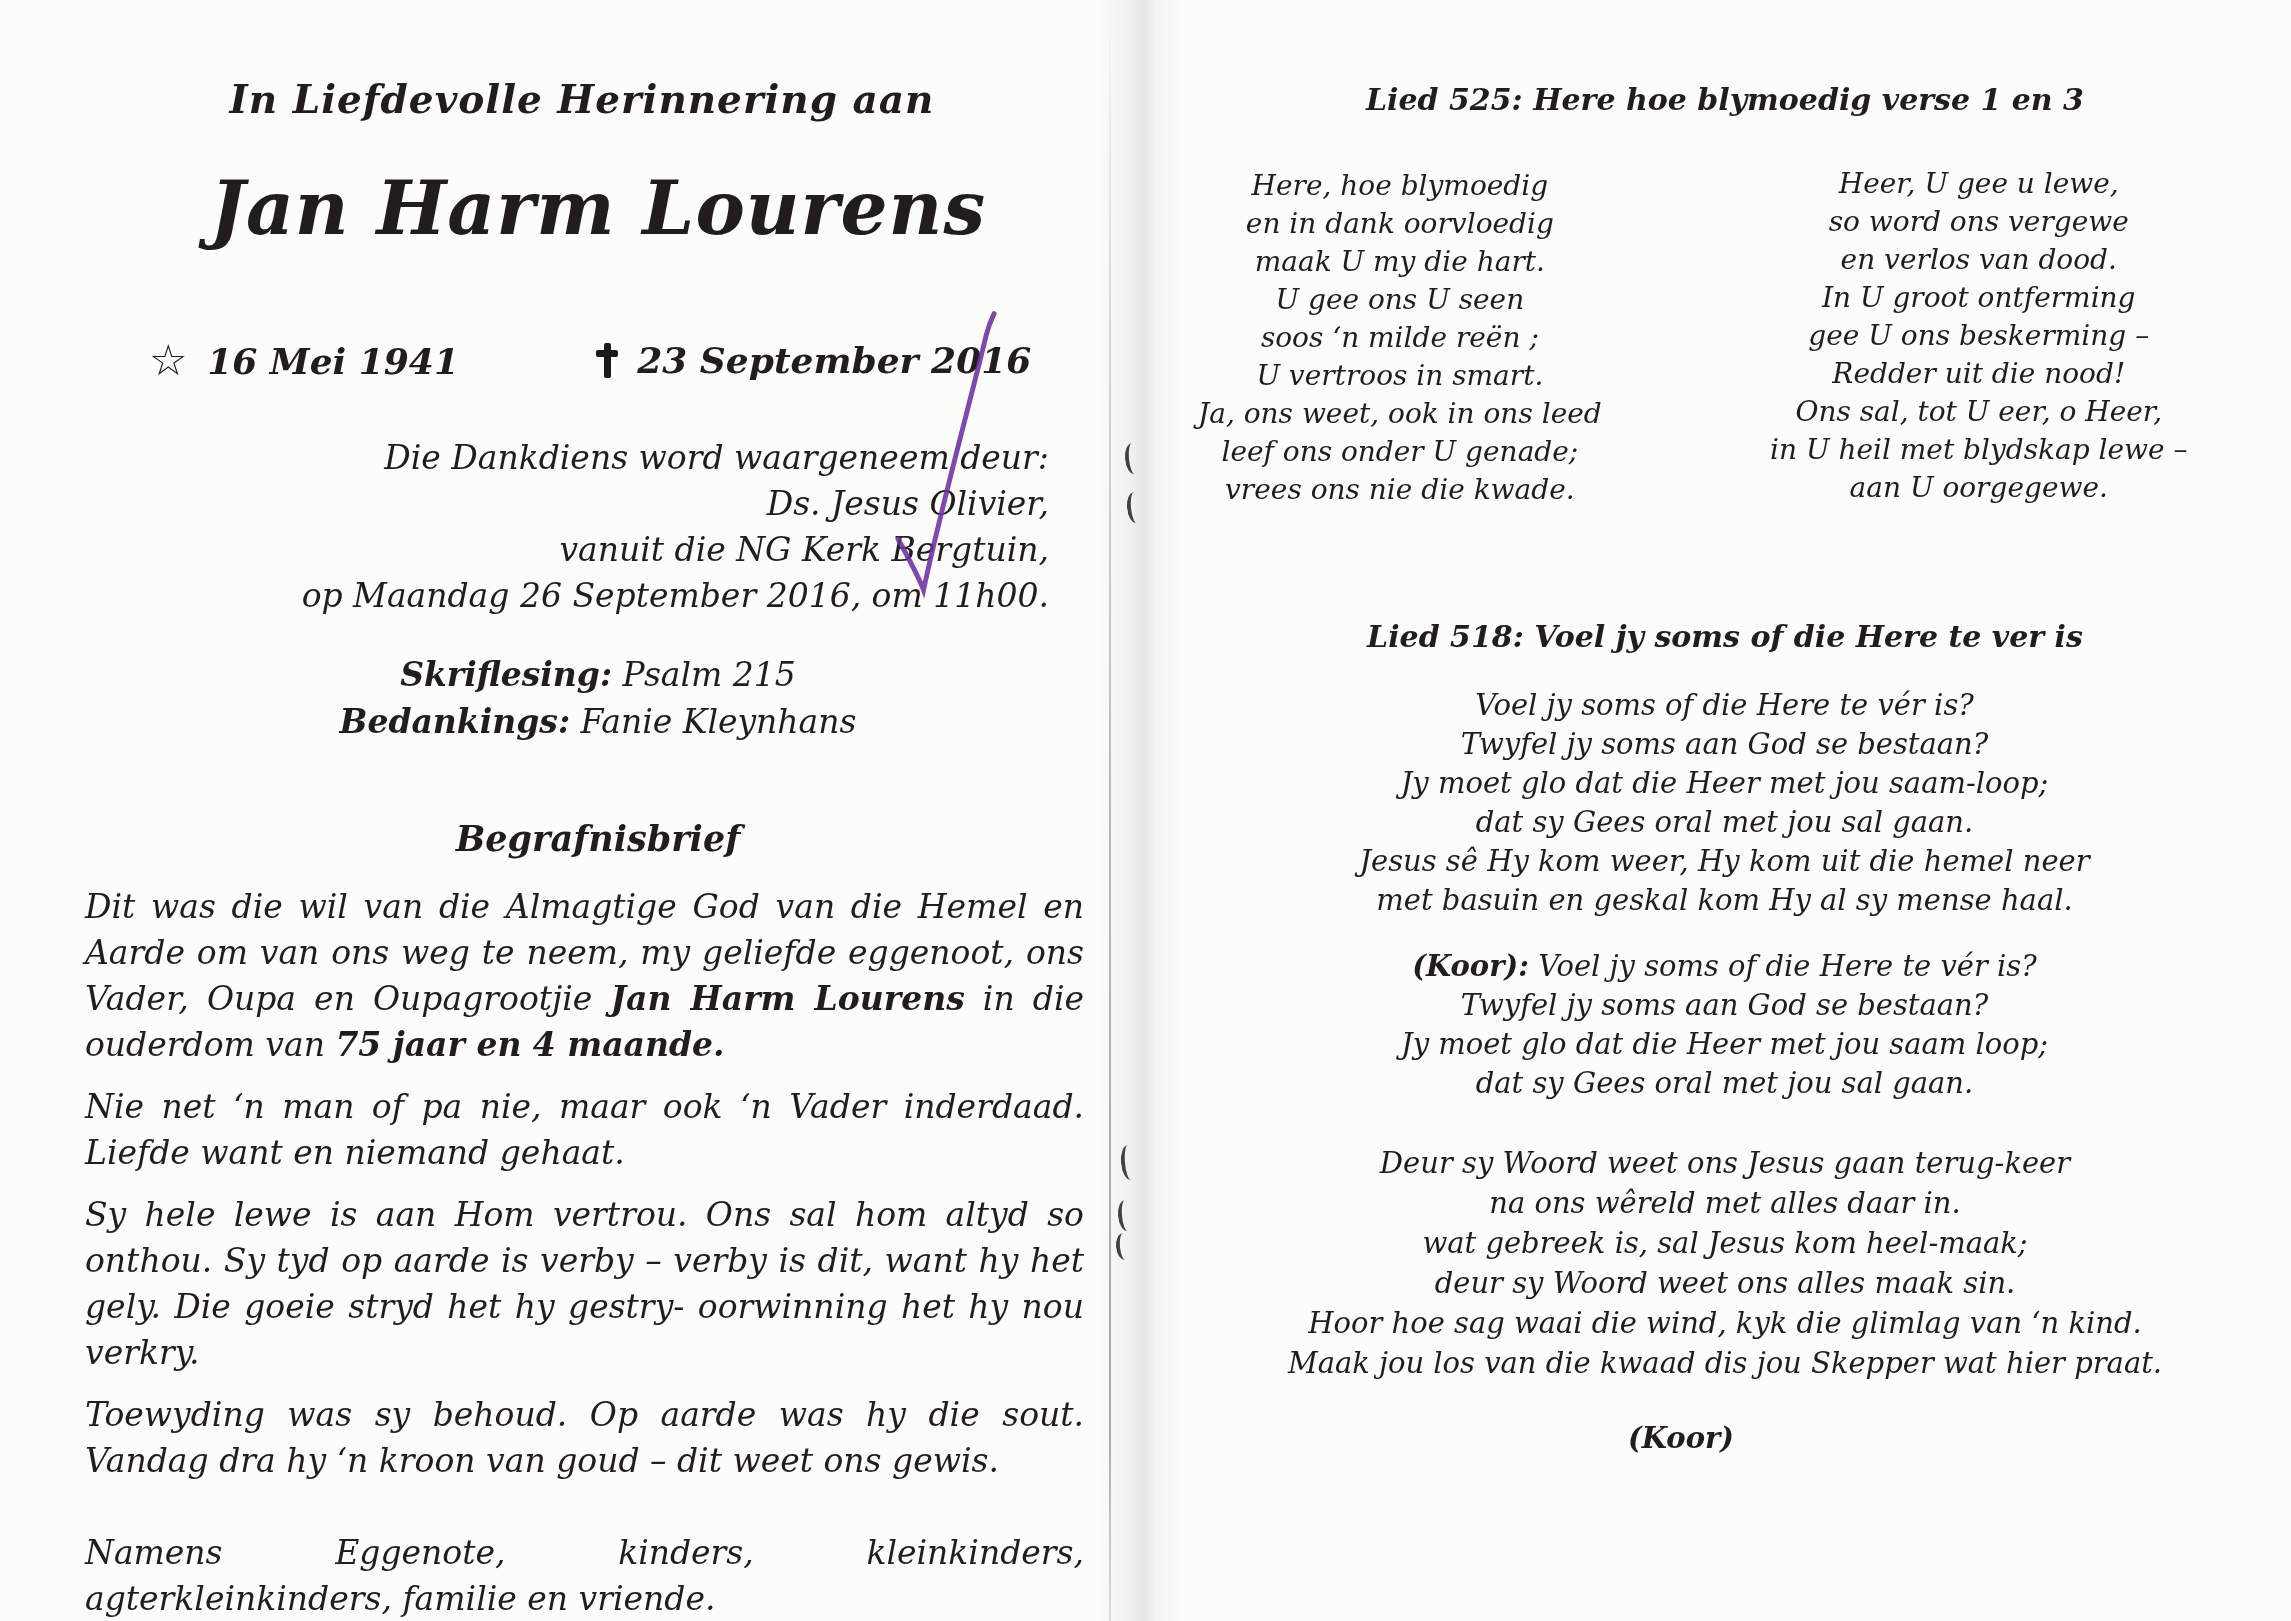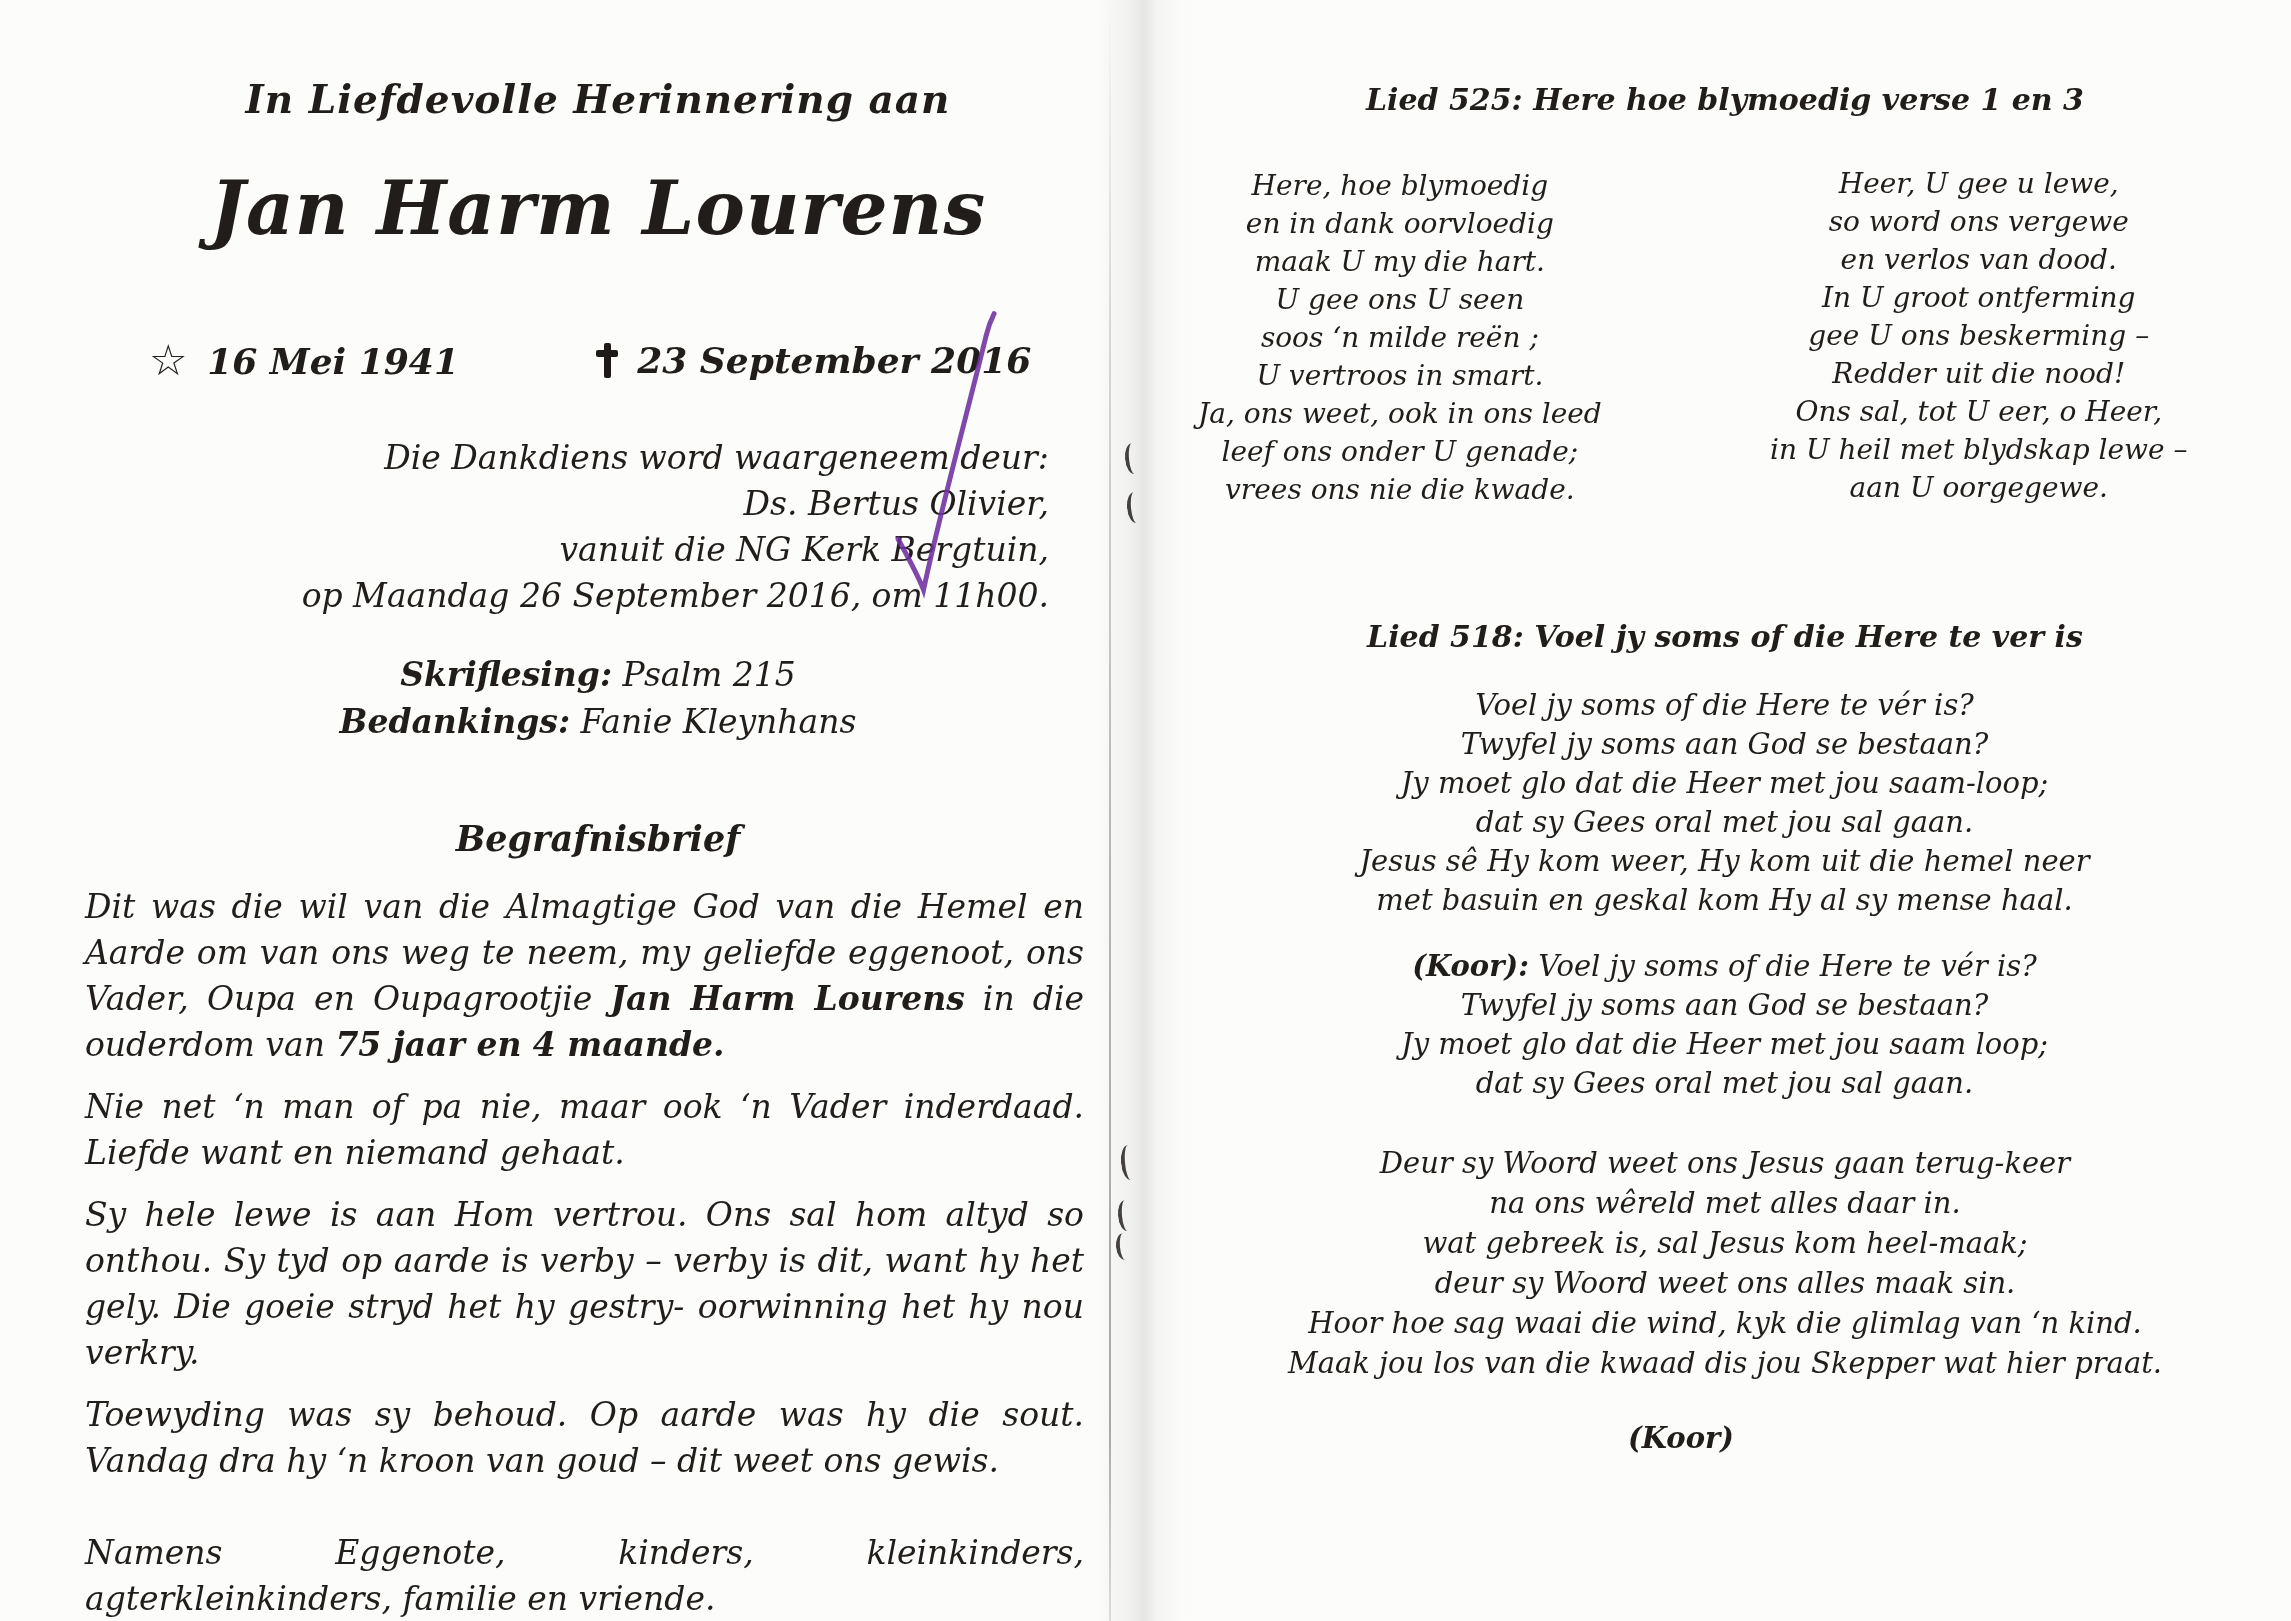--- a/index.html
+++ b/index.html
@@ -11,21 +11,21 @@
     font-family:"DejaVu Serif", serif;
     font-style:italic;
     color:#201d1a;
   }
   .abs{position:absolute;}
   .center{text-align:center;}
   .b{font-weight:700;}
   .verse{white-space:pre-line;text-align:center;}
 
   
-  .memorial-line{left:147px;top:76px;width:902px;font-size:39px;font-weight:700;letter-spacing:1px;}
+  .memorial-line{left:131px;top:76px;width:902px;font-size:39px;font-weight:700;letter-spacing:1px;}
   .deceased-name{left:98px;top:165px;width:1000px;font-size:74px;font-weight:700;letter-spacing:1px;}
   .date-row{top:339px;font-size:36px;font-weight:700;display:flex;align-items:center;gap:19.6px;}
   .birth-row{left:149px;}
   .death-row{left:596px;}
   .star-icon{font-family:"DejaVu Sans",sans-serif;font-style:normal;font-size:43px;line-height:1;font-weight:400;}
   .cross-icon{position:relative;display:inline-block;width:21.6px;height:35px;}
   .cross-icon::before{content:"";position:absolute;left:7.8px;top:0;width:6.9px;height:35px;background:#1d1a18;border-radius:2px;}
   .cross-icon::after{content:"";position:absolute;left:0;top:7.8px;width:21.6px;height:6.9px;background:#1d1a18;border-radius:2px;}
   .service-block{left:147px;top:435px;width:902px;font-size:33px;line-height:46px;text-align:right;}
   .program-block{left:147px;top:651px;width:902px;font-size:33px;line-height:47px;}
@@ -73,21 +73,21 @@
     <span>16 Mei 1941</span>
   </div>
 
   <div class="abs date-row death-row">
     <span class="cross-icon"></span>
     <span>23 September  2016</span>
   </div>
 
   <div class="abs service-block center">
     <div>Die Dankdiens word waargeneem deur:</div>
-    <div>Ds. Bertus Olivier,</div>
+    <div>Ds. Jesus Olivier,</div>
     <div>vanuit die NG Kerk Bergtuin,</div>
     <div>op Maandag 26 September 2016, om 11h00.</div>
   </div>
 
   <div class="abs program-block center">
     <div>
       <span class="b">Skriflesing:</span><span> Psalm 215</span>
     </div>
     <div>
       <span class="b">Bedankings:</span><span> Fanie Kleynhans</span>

